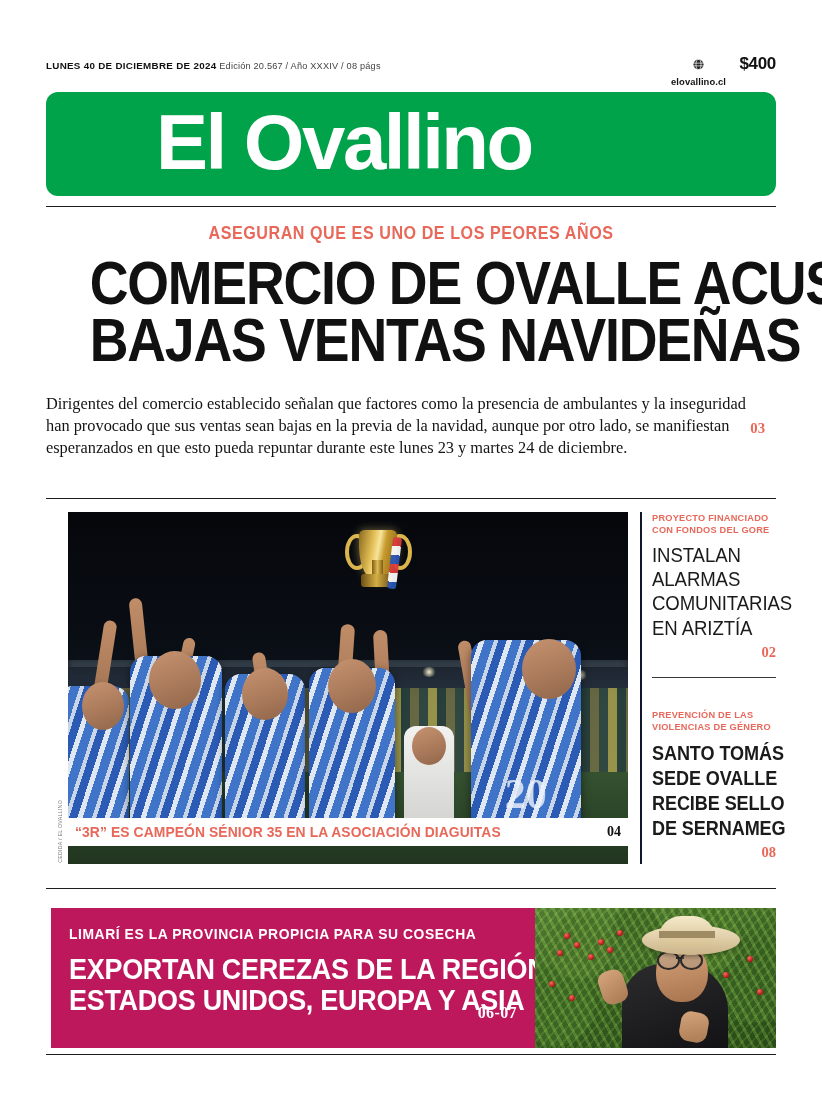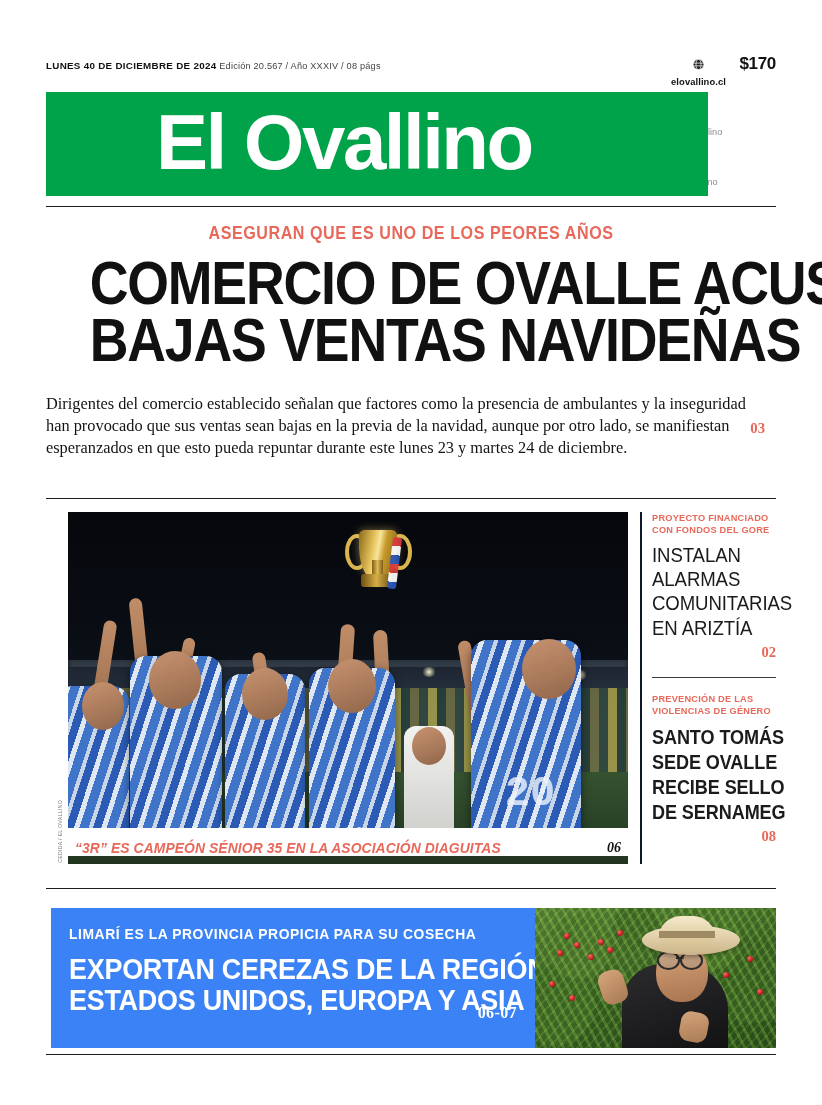--- a/index.html
+++ b/index.html
@@ -77,22 +77,23 @@
     font-weight: bold;
     color: #111;
     letter-spacing: -.3px;
   }
   .socialbar { right: 96px; }
 
   
   .masthead {
     position: absolute;
     left: 46px; top: 92px;
-    width: 662px; height: 104px;
+    width: 730px; height: 104px;
     background: #00a24a;
+    border-radius: 12px;
   }
   .masthead-title {
     position: absolute;
     left: 110px; top: 50%;
     transform: translateY(-52%);
     color: #ffffff;
     font-size: 78px;
     font-weight: bold;
     letter-spacing: -2.5px;
     line-height: 1;
@@ -170,30 +171,29 @@
     font-size: 5.2px;
     letter-spacing: .3px;
     color: #7a7a7a;
     writing-mode: vertical-rl;
     transform: rotate(180deg);
     white-space: nowrap;
   }
   .photo-caption {
     position: absolute;
     left: 68px;
-    bottom: 8px;
+    bottom: 18px;
     width: 560px;
     height: 28px;
     background: #ffffff;
     display: flex;
-    align-items: flex-end;
+    align-items: center;
     justify-content: space-between;
     padding: 0 7px;
     box-sizing: border-box;
-    font-style: italic;
   }
   .photo-caption .cap-text {
     color: #e8685a;
     font-weight: bold;
     font-size: 14.6px;
     letter-spacing: .1px;
     transform: scaleX(.95);
     transform-origin: left center;
     white-space: nowrap;
   }
@@ -208,21 +208,21 @@
   .sidebar {
     position: absolute;
     left: 640px; top: 512px;
     width: 136px;
     height: 352px;
     border-left: 2px solid #0f172a;
     padding-left: 10px;
     box-sizing: border-box;
   }
   .side-item { position: relative; }
-  .side-item + .side-item { margin-top: 16px; padding-top: 16px; }
+  .side-item + .side-item { margin-top: 16px; padding-top: 32px; }
   .side-divider {
     position: absolute;
     left: 0; right: 0; top: 0;
     height: 1px;
     background: #3a3a3a;
   }
   .side-kicker {
     color: #e8685a;
     font-weight: bold;
     font-size: 9.6px;
@@ -262,21 +262,21 @@
 
   
   .banner {
     position: absolute;
     left: 51px; top: 908px;
     width: 725px; height: 140px;
     display: flex;
   }
   .banner-text {
     width: 484px;
-    background: #3b82f6;
+    background: #be185d;
     box-sizing: border-box;
     padding: 18px 16px 10px 18px;
     position: relative;
   }
   .banner-kicker {
     color: #ffffff;
     font-weight: bold;
     font-size: 14.6px;
     letter-spacing: .6px;
     transform: scaleX(.95);
@@ -416,21 +416,21 @@
   .kid {
     position: absolute;
     bottom: 8%;
     background: linear-gradient(#f2f2f0,#cfcfcc);
     border-radius: 12px 12px 3px 3px;
   }
   .num {
     position: absolute;
     color: rgba(235,242,250,.82);
     font-weight: bold;
-    font-family: Liberation Mono, monospace;
+    font-family: Liberation Serif, serif;
   }
 
   
   .orchard-bg {
     position: absolute; inset: 0;
     background:
       radial-gradient(circle at 18% 28%, #5f8c34 0 14%, transparent 15%),
       radial-gradient(circle at 42% 14%, #4e7a2b 0 12%, transparent 13%),
       radial-gradient(circle at 72% 22%, #5a8a31 0 15%, transparent 16%),
       radial-gradient(circle at 90% 52%, #446f26 0 18%, transparent 19%),
@@ -543,21 +543,21 @@
       <span class="sep">/</span>
       <span class="glyph">
         <svg width="11" height="11" viewBox="0 0 24 24">
           <circle cx="12" cy="12" r="11" fill="none" stroke="#222" stroke-width="1.8"></circle>
           <path d="M13.6 12.2h2l.3-2.4h-2.3V8.3c0-.7.2-1.15 1.2-1.15h1.2V5c-.2-.03-.93-.09-1.77-.09-1.76 0-2.96 1.07-2.96 3.04v1.85H9.2v2.4h2.07v6.2h2.33z" fill="#222"></path>
         </svg>
       </span>
       <span class="handle">elovallino</span>
     </div>
 
-    <div class="price">$170</div>
+    <div class="price">$400</div>
   </div>
 
   <div class="masthead">
     <div class="masthead-title">El Ovallino</div>
   </div>
 
   <div class="rule" style="left:46px; top:206px; width:730px;"></div>
 
   <div class="lead">
     <div class="lead-kicker">ASEGURAN QUE ES UNO DE LOS PEORES AÑOS</div>
@@ -615,21 +615,21 @@
       <div class="kid" style="left:60%;  width:50px;  height:110px;"></div>
       <div class="head" style="left:61.5%;bottom:28%; width:34px; height:38px;"></div>
       <div class="player" style="left:72%;  width:110px; height:196px;"></div>
       <div class="head" style="left:81%;  bottom:47%; width:54px; height:60px;"></div>
       <div class="num" style="left:78%; bottom:13%; font-size:42px;">20</div>
       <div class="num" style="left:49%; bottom:6%; font-size:17px;">14</div>
     </div>
 
     <div class="photo-caption" style="left:0; width:560px;">
       <span class="cap-text">“3R” ES CAMPEÓN SÉNIOR 35 EN LA ASOCIACIÓN DIAGUITAS</span>
-      <span class="cap-page">06</span>
+      <span class="cap-page">04</span>
     </div>
   </div>
 
   <div class="photo-credit">CEDIDA / EL OVALLINO</div>
 
   <div class="sidebar">
 
     <div class="side-item">
       <div class="side-kicker">
         <span>PROYECTO FINANCIADO</span><br>

